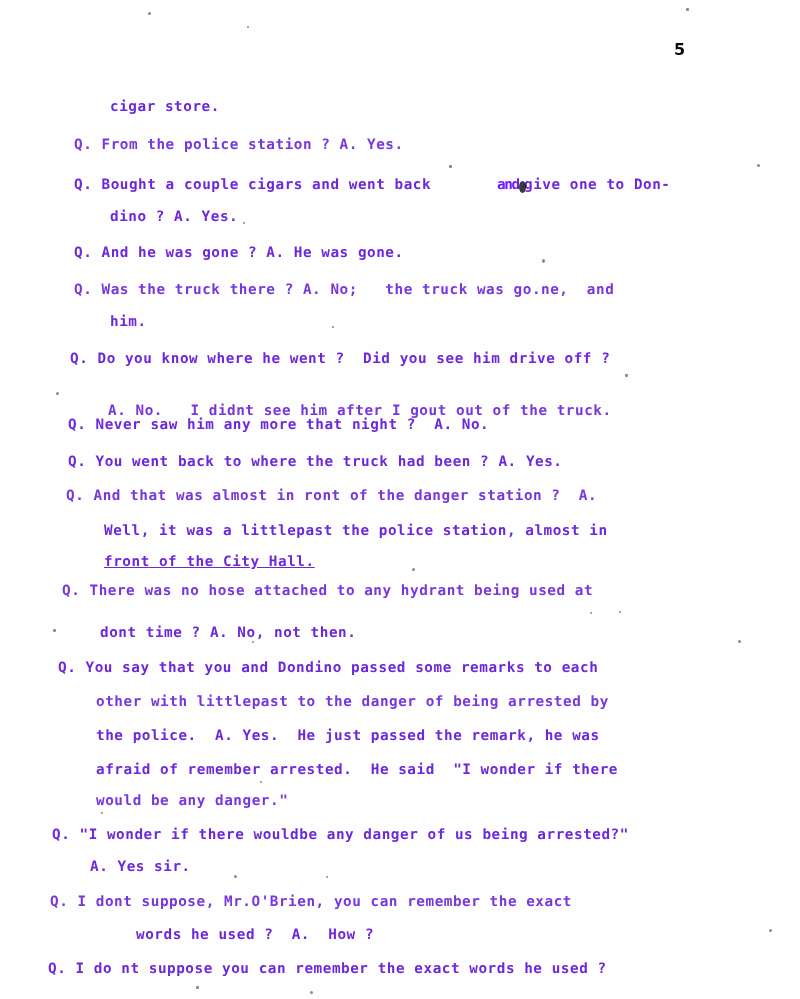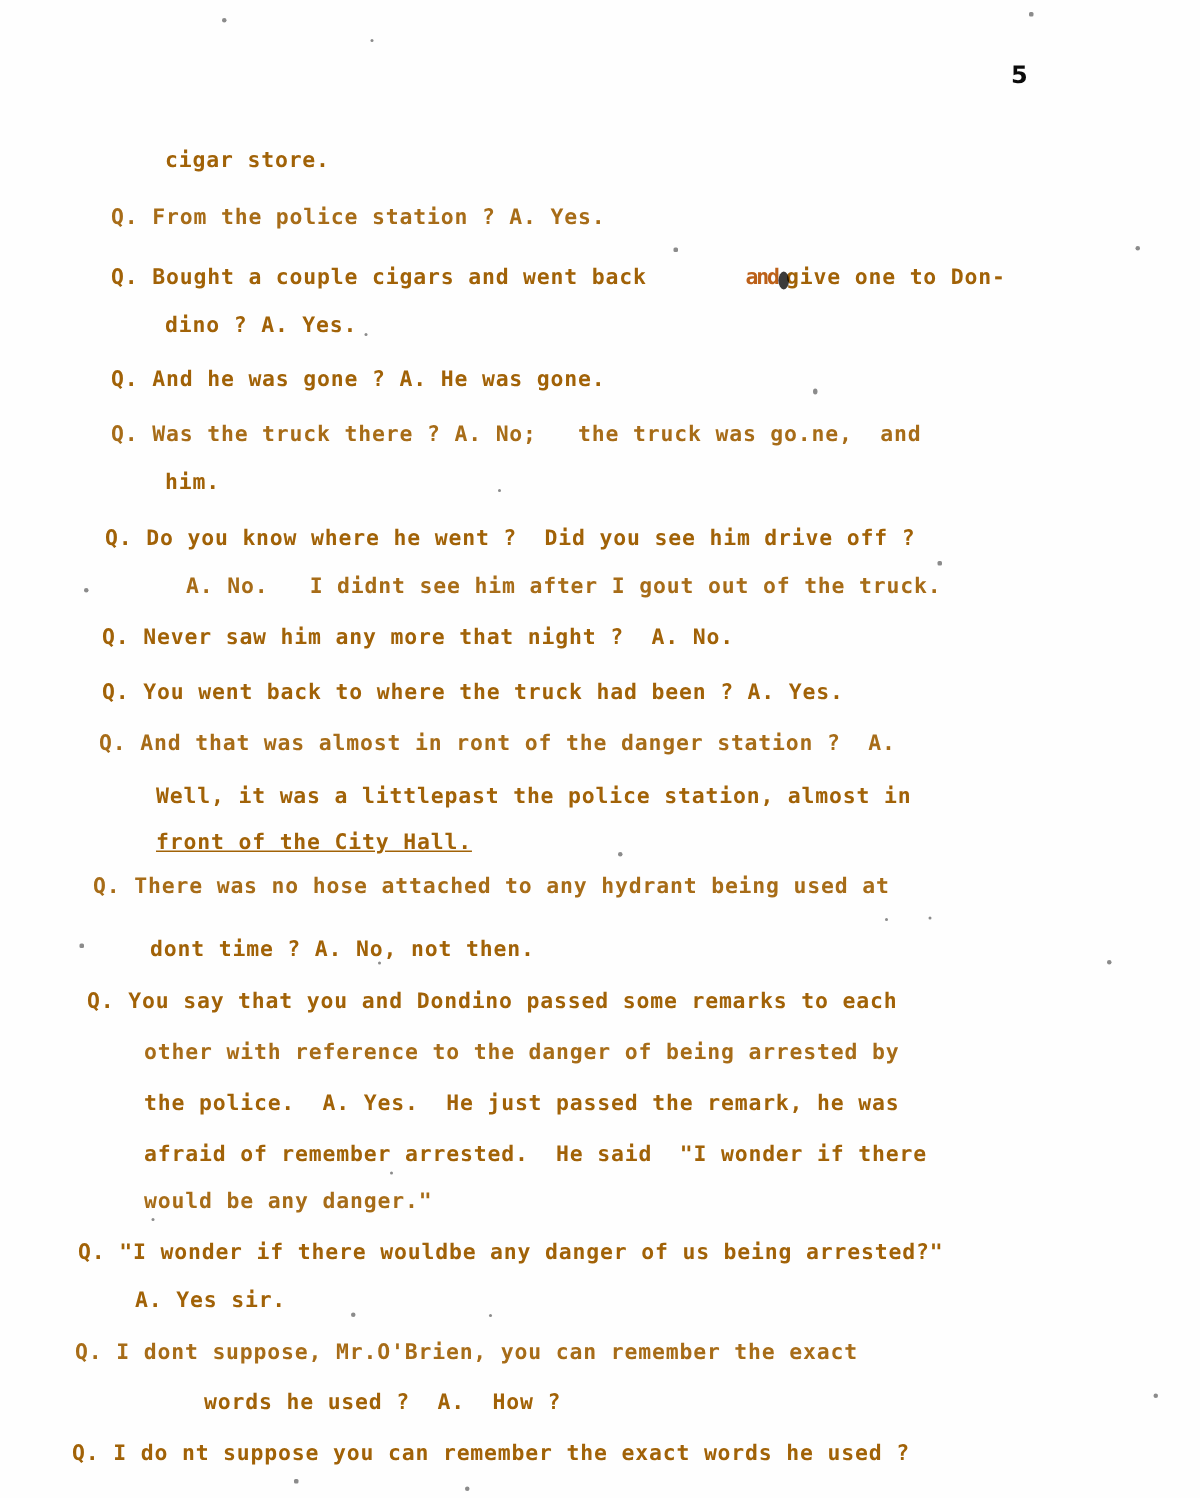--- a/index.html
+++ b/index.html
@@ -25,21 +25,21 @@
     left: 674px;
     font-family: "DejaVu Sans", "Liberation Sans", sans-serif;
     font-weight: bold;
     font-size: 16px;
     color: #0b0b0b;
     letter-spacing: 0px;
   }
   
   .typed {
     position: absolute;
-    color: #a16207;
+    color: #6d28d9;
     font-family: "DejaVu Sans Mono", "Liberation Mono", monospace;
     font-size: 14.3px;
     font-weight: bold;
     letter-spacing: 0.55px;
     white-space: pre;
     line-height: 1;
     -webkit-font-smoothing: none;
     text-rendering: geometricPrecision;
   }
   .line {
@@ -75,30 +75,30 @@
       <div class="typed line heavy" style="left: 110px; top: 100px;">cigar store.</div>
       <div class="typed line faint" style="left: 74px; top: 138px;"><span>Q.</span><span> From the police station ? A. Yes.</span></div>
       <div class="typed line heavy" style="left: 74px; top: 178px;"><span>Q.</span><span> Bought a couple cigars and went back </span></div>
       <div class="typed line heavy" style="left: 524px; top: 178px;">give one to Don-</div>
       <div class="typed line faint" style="left: 497px; top: 178px; opacity: 0.9; letter-spacing: -1.4px; filter: contrast(1.6);">and<span class="blot" style="left: 22px; top: 3px; width: 7px; height: 12px;"></span></div>
       <div class="typed line heavy" style="left: 110px; top: 210px;">dino ? A. Yes.</div>
       <div class="typed line heavy" style="left: 74px; top: 246px;"><span>Q.</span><span> And he was gone ? A. He was gone.</span></div>
       <div class="typed line faint" style="left: 74px; top: 283px;"><span>Q.</span><span> Was the truck there ? A. No;   the truck was go.ne,  and</span></div>
       <div class="typed line heavy" style="left: 110px; top: 315px;">him.</div>
       <div class="typed line heavy" style="left: 70px; top: 352px;"><span>Q.</span><span> Do you know where he went ?  Did you see him drive off ?</span></div>
-      <div class="typed line faint" style="left: 108px; top: 384px; margin-left: 16px;">A. No.   I didnt see him after I gout out of the truck.</div>
+      <div class="typed line faint" style="left: 108px; top: 404px;">A. No.   I didnt see him after I gout out of the truck.</div>
       <div class="typed line heavy" style="left: 68px; top: 418px;"><span>Q.</span><span> Never saw him any more that night ?  A. No.</span></div>
       <div class="typed line heavy" style="left: 68px; top: 455px;"><span>Q.</span><span> You went back to where the truck had been ? A. Yes.</span></div>
       <div class="typed line faint" style="left: 66px; top: 489px;"><span>Q.</span><span> And that was almost in ront of the danger station ?  A.</span></div>
       <div class="typed line heavy" style="left: 104px; top: 524px;">Well, it was a littlepast the police station, almost in</div>
       <div class="typed line heavy" style="left: 104px; top: 555px; text-decoration: underline;">front of the City Hall.</div>
       <div class="typed line faint" style="left: 62px; top: 584px;"><span>Q.</span><span> There was no hose attached to any hydrant being used at</span></div>
       <div class="typed line heavy" style="left: 100px; top: 626px;">dont time ? A. No, not then.</div>
       <div class="typed line heavy" style="left: 58px; top: 661px;"><span>Q.</span><span> You say that you and Dondino passed some remarks to each</span></div>
-      <div class="typed line faint" style="left: 96px; top: 695px;">other with reference to the danger of being arrested by</div>
+      <div class="typed line faint" style="left: 96px; top: 695px;">other with littlepast to the danger of being arrested by</div>
       <div class="typed line heavy" style="left: 96px; top: 729px;">the police.  A. Yes.  He just passed the remark, he was</div>
       <div class="typed line heavy" style="left: 96px; top: 763px;">afraid of remember arrested.  He said  "I wonder if there</div>
       <div class="typed line faint" style="left: 96px; top: 794px;">would be any danger."</div>
       <div class="typed line heavy" style="left: 52px; top: 828px;"><span>Q.</span><span> "I wonder if there wouldbe any danger of us being arrested?"</span></div>
       <div class="typed line heavy" style="left: 90px; top: 860px;">A. Yes sir.</div>
       <div class="typed line faint" style="left: 50px; top: 895px;"><span>Q.</span><span> I dont suppose, Mr.O'Brien, you can remember the exact</span></div>
       <div class="typed line heavy" style="left: 88px; top: 928px; margin-left: 48px;">words he used ?  A.  How ?</div>
       <div class="typed line heavy" style="left: 48px; top: 962px; text-align: center;"><span>Q.</span><span> I do nt suppose you can remember the exact words he used ?</span></div>
     </div>
 

